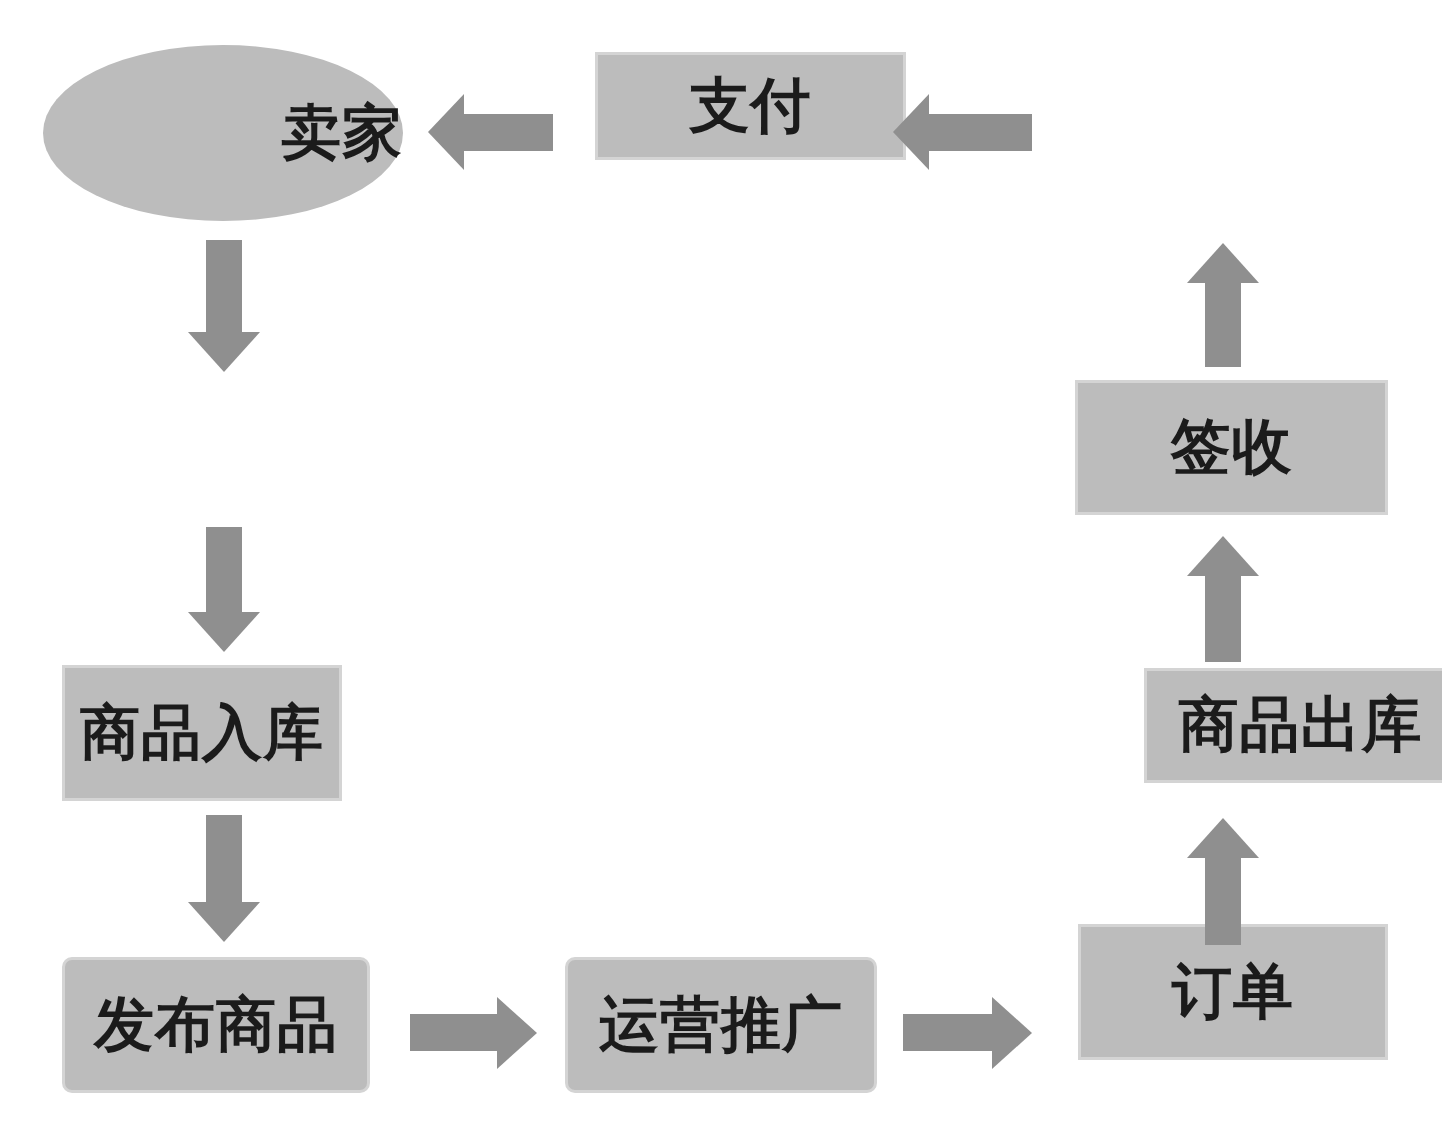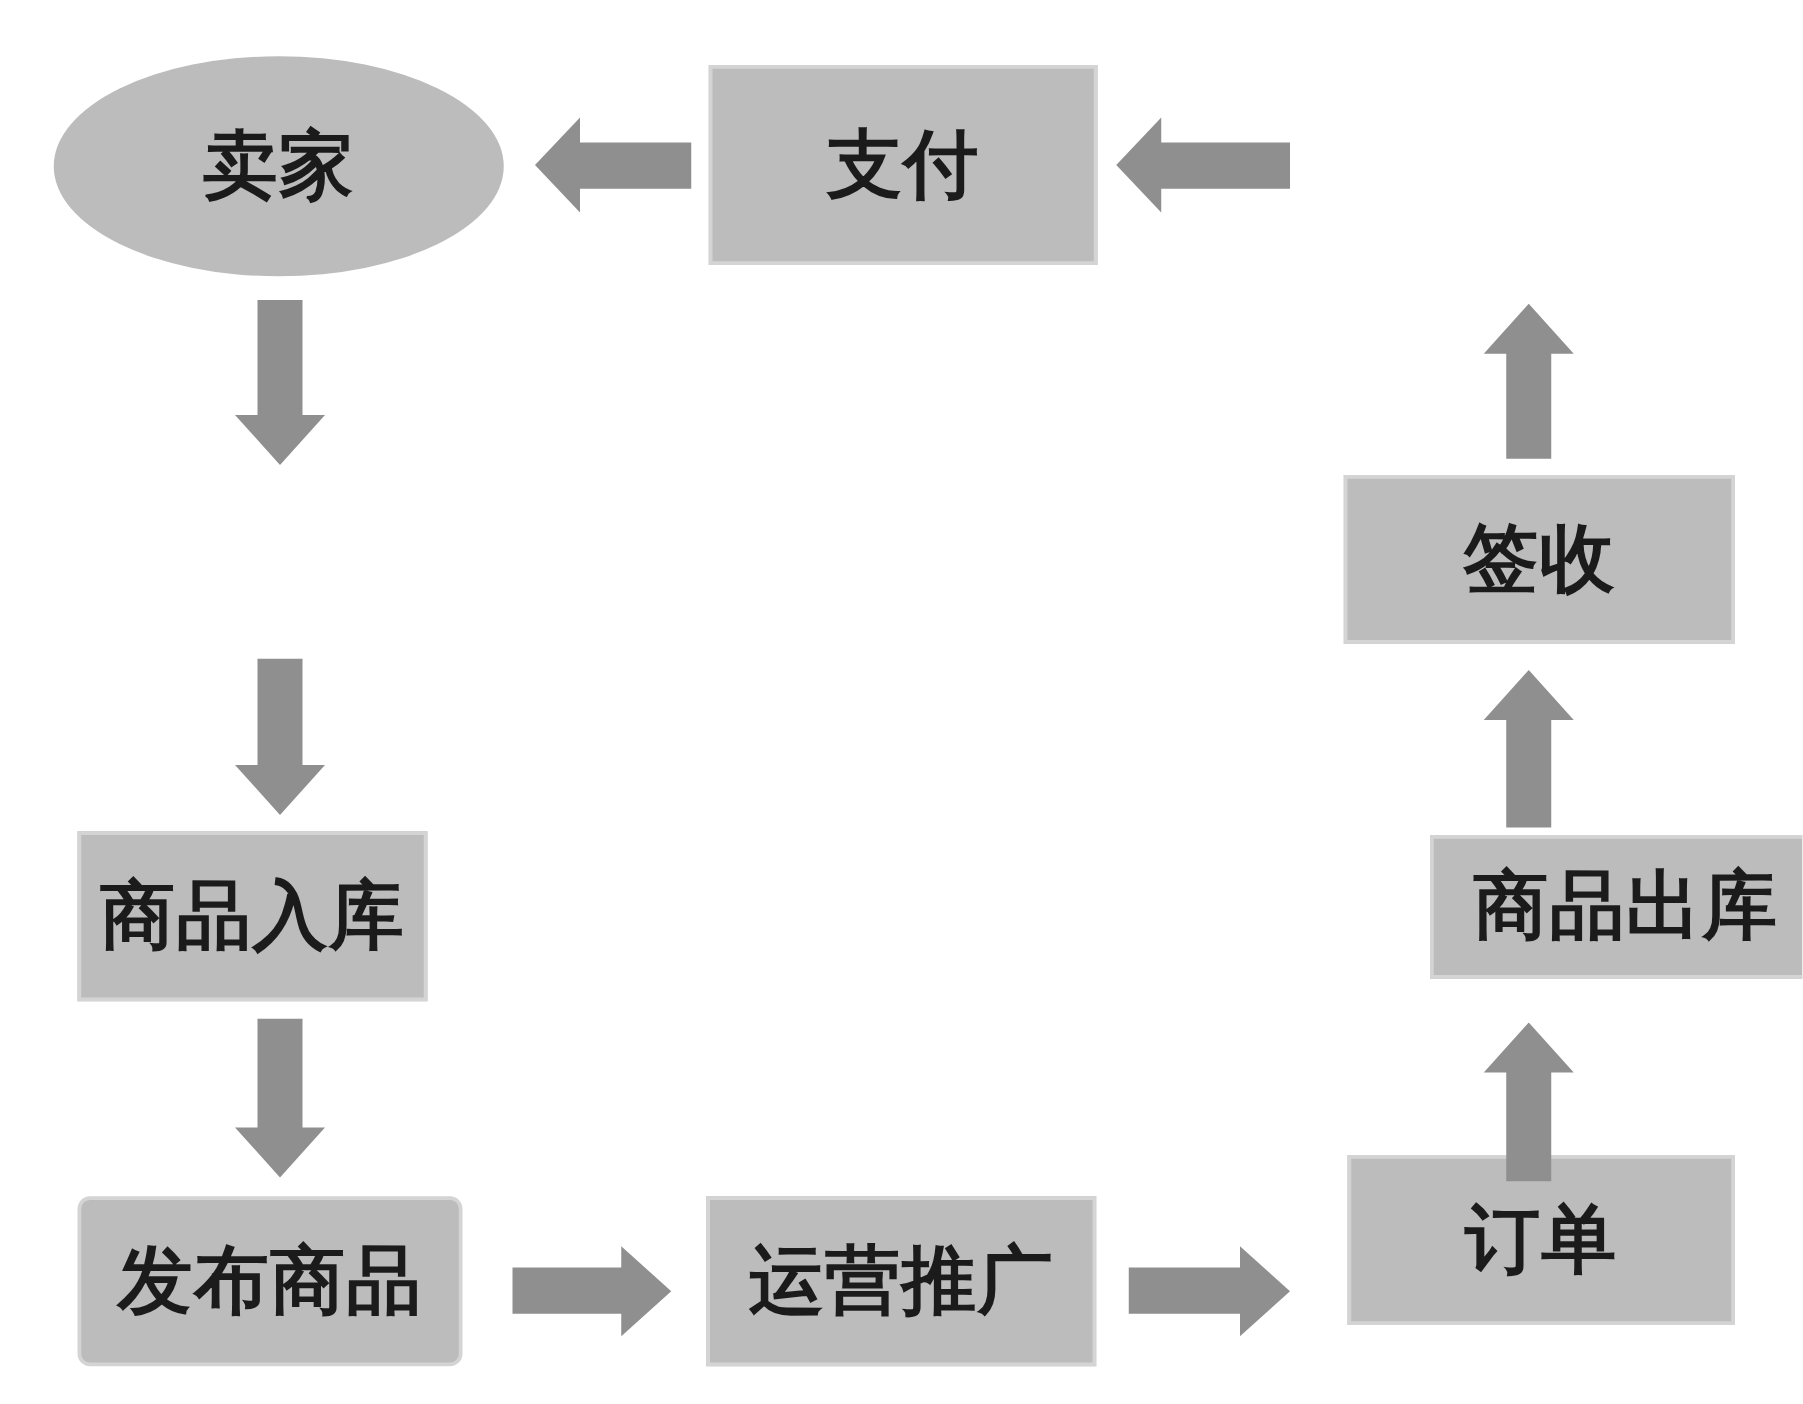--- a/index.html
+++ b/index.html
@@ -26,29 +26,30 @@
     font-weight: 600;
     letter-spacing: 1px;
     box-sizing: border-box;
     white-space: nowrap;
   }
   .rect {
     border: 3px solid #d4d4d4;
   }
   .ellipse {
     border-radius: 50%;
+    justify-content: flex-end;
   }
   
   #n-seller   { left: 43px;   top: 45px;  width: 360px; height: 176px; }
-  #n-payment  { left: 567px;  top: 52px;  width: 311px; height: 160px; }
+  #n-payment  { left: 595px;  top: 52px;  width: 311px; height: 108px; }
   #n-buyer    { left: 1040px; top: 45px;  width: 367px; height: 176px; }
   #n-purchase { left: 62px;   top: 378px; width: 308px; height: 137px; }
   #n-inbound  { left: 62px;   top: 665px; width: 280px; height: 136px; }
   #n-publish  { left: 62px;   top: 957px; width: 308px; height: 136px; border-radius: 10px; }
-  #n-promote  { left: 565px;  top: 957px; width: 312px; height: 136px; }
+  #n-promote  { left: 565px;  top: 957px; width: 312px; height: 136px; border-radius: 10px; }
   #n-order    { left: 1078px; top: 924px; width: 310px; height: 136px; }
   #n-outbound { left: 1112px; top: 668px; width: 313px; height: 115px; margin-left: 32px; }
   #n-sign     { left: 1075px; top: 380px; width: 313px; height: 135px; }
 
   
   .arrow { position: absolute; }
   .shaft { position: absolute; background: #8f8f8f; }
   .head  { position: absolute; width: 0; height: 0; border-style: solid; border-color: transparent; }
 
   

